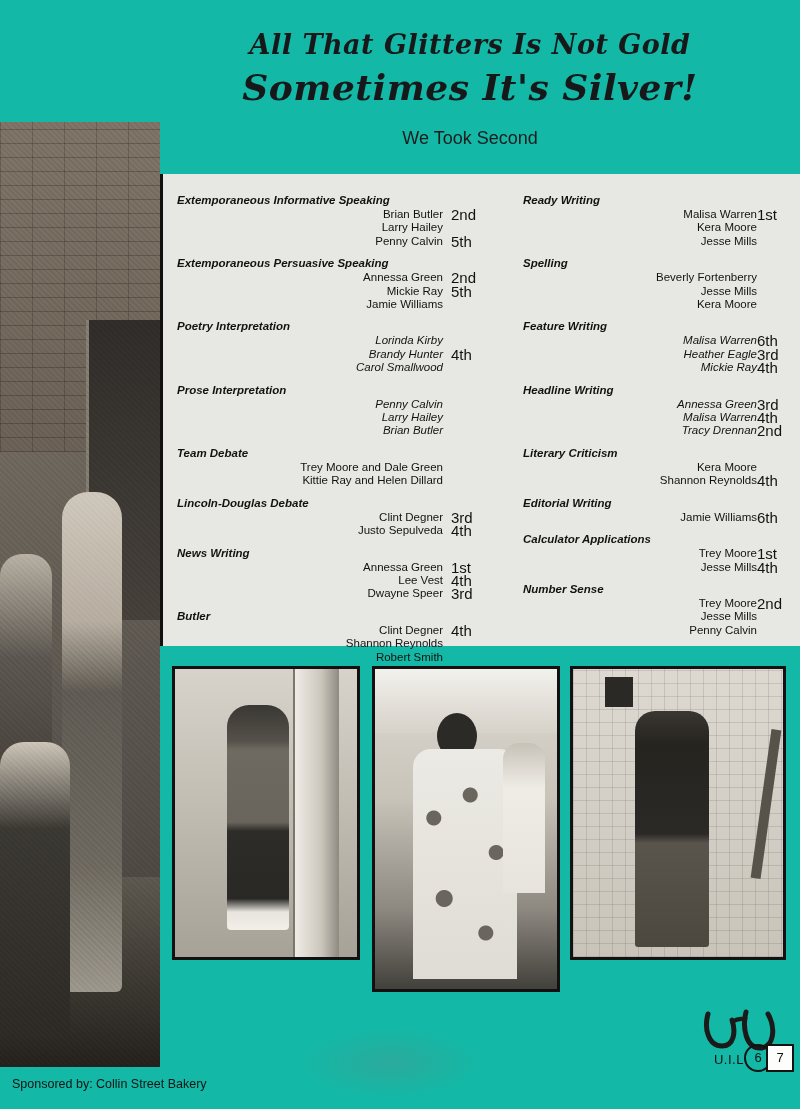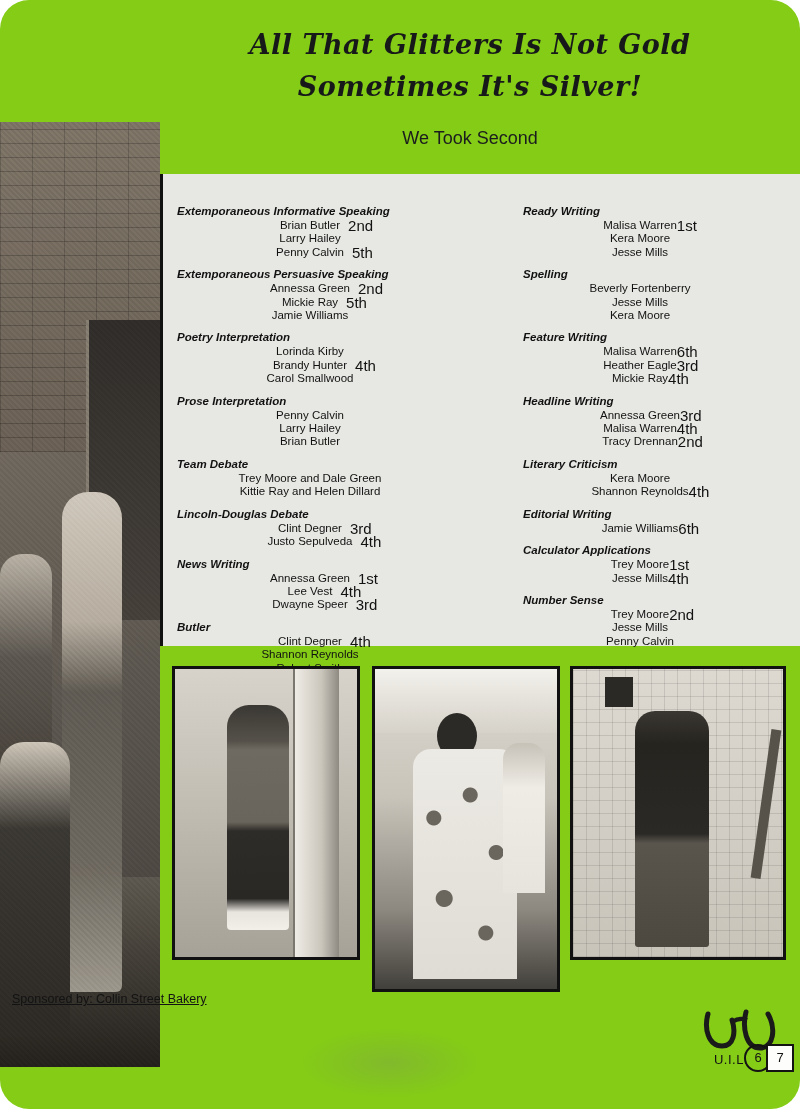--- a/index.html
+++ b/index.html
@@ -8,43 +8,42 @@
     background: #ffffff;
   }
   body {
     font-family: "Liberation Sans", sans-serif;
   }
   .page {
     position: relative;
     width: 800px;
     height: 1109px;
     overflow: hidden;
-    background: #84cc16;
-    border-radius: 29px;
+    background: #14b8a6;
   }
 
   
   .headline {
     position: absolute;
     left: 160px;
     top: 28px;
     width: 620px;
     text-align: center;
     font-family: "DejaVu Serif", serif;
     font-style: italic;
     color: #17181a;
   }
   .headline .l1 {
     font-size: 27px;
     letter-spacing: 0.5px;
     line-height: 34px;
     font-weight: 700;
   }
   .headline .l2 {
-    font-size: 27px;
+    font-size: 36px;
     letter-spacing: 0.5px;
     line-height: 34px;
     margin-top: 8px;
     font-weight: 700;
   }
   .subhead {
     position: absolute;
     left: 160px;
     top: 128px;
     width: 620px;
@@ -130,30 +129,30 @@
   .col.right { padding-left: 40px; box-sizing: border-box; width: 306px; }
 
   .cat {
     font-size: 11.5px;
     font-style: italic;
     font-weight: 700;
     color: #121212;
     margin-top: 9px;
     margin-bottom: 2px;
   }
-  .col .cat:first-child { margin-top: 15px; }
+  .col .cat:first-child { margin-top: 4px; }
   .row {
     display: flex;
-    justify-content: center;
+    justify-content: flex-end;
     font-size: 11.5px;
     line-height: 13.4px;
     color: #121212;
   }
   .row .nm { white-space: nowrap; }
-  .row.ital .nm { }
+  .row.ital .nm { font-style: italic; }
   .row .pl {
     width: 32px;
     text-align: left;
     flex: 0 0 32px;
     font-size: 15px;
   }
   .col.left .pl { margin-left: 8px; }
 
   
   .photo {
@@ -228,25 +227,24 @@
   }
   .p3 .rail {
     position: absolute; right: 12px; top: 60px; width: 10px; height: 150px;
     background: #57534b; transform: rotate(8deg);
   }
 
   
   .sponsor {
     position: absolute;
     left: 12px;
-    top: 992px;
+    top: 1077px;
     font-size: 12.5px;
     color: #131313;
     font-family: "Liberation Sans", sans-serif;
-    text-decoration: underline;
   }
   .uil {
     position: absolute;
     right: 52px;
     top: 1052px;
     font-size: 13px;
     letter-spacing: 0.5px;
     color: #131313;
   }
   .pagenum {

